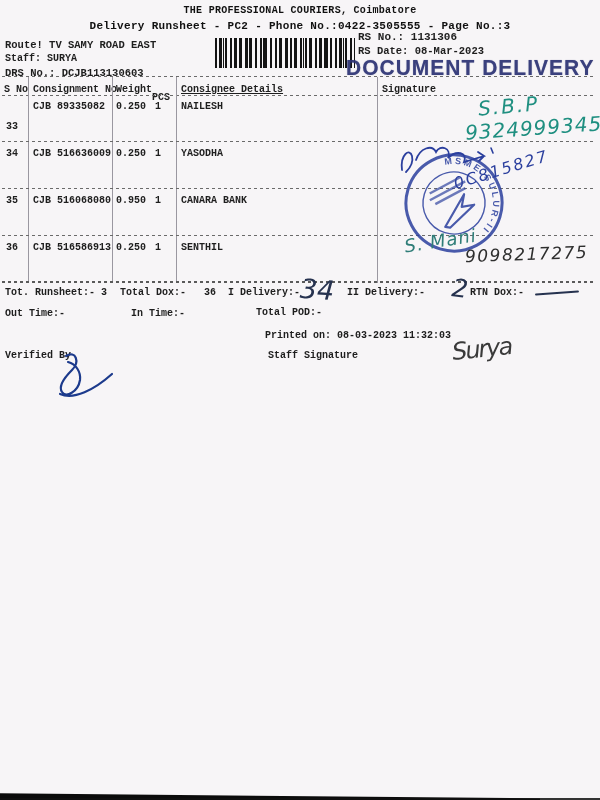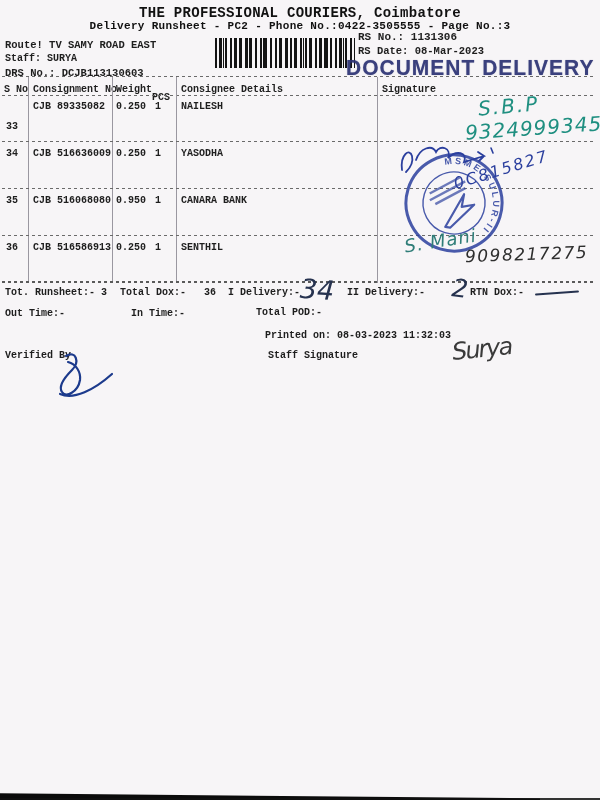--- a/index.html
+++ b/index.html
@@ -22,41 +22,41 @@
      text-shadow:0 0 1px rgba(43,49,115,.55);transform:scaleY(1.05);white-space:pre;}
   .scanedge-a{left:0;bottom:0;width:540px;height:8px;background:#0b0b0b;
      clip-path:polygon(0 15%,100% 80%,100% 100%,0 100%);}
   .scanedge-b{left:0;bottom:0;width:600px;height:2px;background:#101010;opacity:.85;}
 </style>
 </head>
 <body>
 
 <div class="page">
 
-  <div class="abs center mono11" style="top:5px;font-size:14px;">THE PROFESSIONAL COURIERS, Coimbatore</div>
+  <div class="abs center mono11" style="top:5px;font-size:10px;">THE PROFESSIONAL COURIERS, Coimbatore</div>
   <div class="abs center mono11" style="top:20px;">Delivery Runsheet - PC2 - Phone No.:0422-3505555 - Page No.:3</div>
 
   <div class="abs mono" style="left:5px;top:39px;font-size:10.5px;font-family:Liberation Mono, monospace;">Route! TV SAMY ROAD EAST</div>
   <div class="abs mono" style="left:5px;top:53px;font-size:10px;">Staff: SURYA</div>
   <div class="abs mono" style="left:5px;top:67px;font-size:10.5px;">DRS No.: DCJB113130603</div>
 
   <div class="abs barcode" style="left:215px;top:38px;width:140px;height:30px;"></div>
 
   <div class="abs mono" style="left:358px;top:31px;font-size:11px;">RS No.: 1131306</div>
   <div class="abs mono" style="left:358px;top:45px;font-size:10.5px;">RS Date: 08-Mar-2023</div>
 
   <div class="abs dotthin" style="left:2px;right:4px;top:76px;"></div>
 
   <div class="abs docstamp" style="left:346px;top:56px;">DOCUMENT DELIVERY</div>
 
   <div class="abs mono" style="left:4px;top:84px;">S No</div>
   <div class="abs mono" style="left:33px;top:84px;">Consignment No</div>
   <div class="abs mono" style="left:116px;top:84px;">Weight</div>
   <div class="abs mono" style="left:152px;top:92px;">PCS</div>
-  <div class="abs mono" style="left:181px;top:84px;">Consignee Details</div>
+  <div class="abs mono" style="left:181px;top:84px;text-decoration:underline;">Consignee Details</div>
   <div class="abs mono" style="left:382px;top:84px;">Signature</div>
 
   <div class="abs dotthin" style="left:2px;right:4px;top:95px;"></div>
 
   <div class="abs vline" style="left:28px;top:77px;height:206px;"></div>
   <div class="abs vline" style="left:112px;top:77px;height:206px;"></div>
   <div class="abs vline" style="left:176px;top:77px;height:206px;"></div>
   <div class="abs vline" style="left:377px;top:77px;height:206px;"></div>
 
   <div class="abs mono" style="left:6px;top:101px;margin-top:20px;">33</div>

